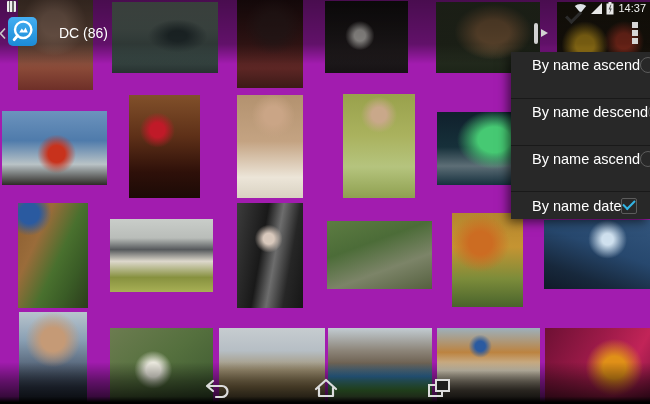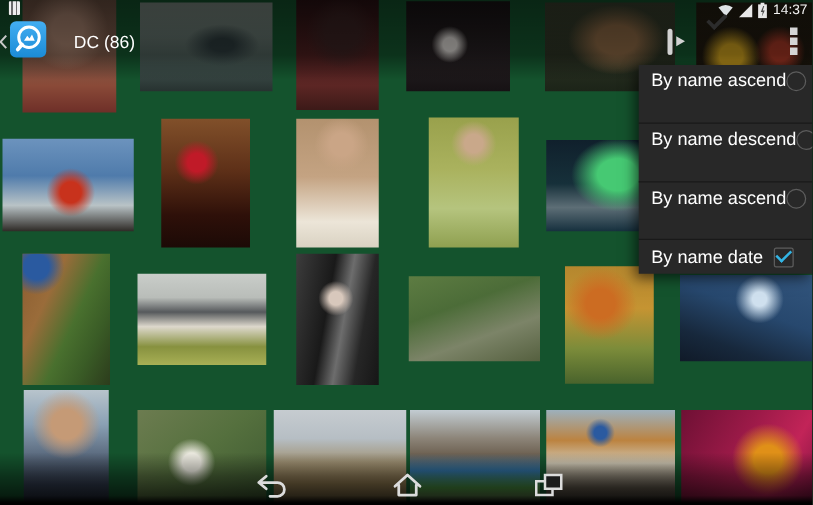--- a/index.html
+++ b/index.html
@@ -1,16 +1,16 @@
 <!DOCTYPE html>
 <html><head>
 <meta charset="utf-8">
 <style>
   html,body{margin:0;padding:0;background:#111;}
-  .screen{position:relative;width:650px;height:404px;background:#14532d;overflow:hidden;
+  .screen{position:relative;width:650px;height:404px;background:#a21caf;overflow:hidden;
           font-family:"Liberation Sans",sans-serif;-webkit-font-smoothing:antialiased;}
   .grid{position:absolute;inset:0;z-index:1;}
   .photo{position:absolute;background:#222;}
   .top-overlay{position:absolute;top:0;left:0;right:0;height:64px;z-index:2;pointer-events:none;
           background:linear-gradient(180deg,rgba(0,0,0,.55) 0px,rgba(0,0,0,.40) 44px,rgba(0,0,0,0) 64px);}
   
   .status-bar{position:absolute;top:0;right:0;height:16px;z-index:6;display:flex;align-items:center;gap:4px;padding-right:4px;}
   .sb-time{color:#f2f2f2;font-size:11px;line-height:16px;}
   .notif-icon{position:absolute;left:7px;top:1px;width:9px;height:11px;z-index:6;border-radius:1px;
           background:repeating-linear-gradient(90deg,#ededed 0 2px,#6a6a6a 2px 3.5px);}
@@ -25,21 +25,21 @@
   .slideshow-box::after{content:'';position:absolute;left:5px;top:3.5px;width:0;height:0;
           border-left:7px solid #d2d2d2;border-top:4px solid transparent;border-bottom:4px solid transparent;}
   .sort-box{width:19px;height:21px;background:#d2d2d2;border-radius:2px;position:relative;}
   .sort-check{position:absolute;right:-4px;bottom:1px;width:12px;height:6px;
           border-left:3px solid #2c2c2c;border-bottom:3px solid #2c2c2c;transform:rotate(-45deg);}
   .overflow-box{display:flex;flex-direction:column;gap:2px;}
   .overflow-box span{width:6px;height:6px;background:#d6d6d6;}
   
   .sort-menu{position:absolute;top:52px;right:0;width:139px;height:167px;z-index:10;background:#282828;
           display:flex;flex-direction:column;box-shadow:-3px 3px 10px rgba(0,0,0,.6);}
-  .menu-row{flex:1;display:flex;align-items:center;padding:0 15px 0 10px;cursor:pointer;}
+  .menu-row{flex:1;display:flex;align-items:center;padding:0 15px 0 21px;cursor:pointer;}
   .menu-row + .menu-row{border-top:1px solid #191919;margin-top:19px;}
   .menu-label{color:#ffffff;font-size:14.5px;white-space:nowrap;}
   .radio{margin-left:auto;width:14px;height:14px;border-radius:50%;border:1.5px solid #5c5c5c;position:relative;flex:none;}
   .radio.on{border-color:#4a4a4a;}
   .radio.on::after{content:'';position:absolute;inset:2px;border-radius:50%;background:#33b5e5;}
   .checkbox{margin-left:auto;width:14px;height:14px;border:1.5px solid #5c5c5c;border-radius:2px;position:relative;flex:none;}
   .checkbox .check{position:absolute;left:1px;top:1px;width:10px;height:5px;
           border-left:2.5px solid #33b5e5;border-bottom:2.5px solid #33b5e5;transform:rotate(-45deg);}
   
   .nav-fade{position:absolute;left:0;right:0;bottom:0;height:42px;z-index:4;pointer-events:none;

